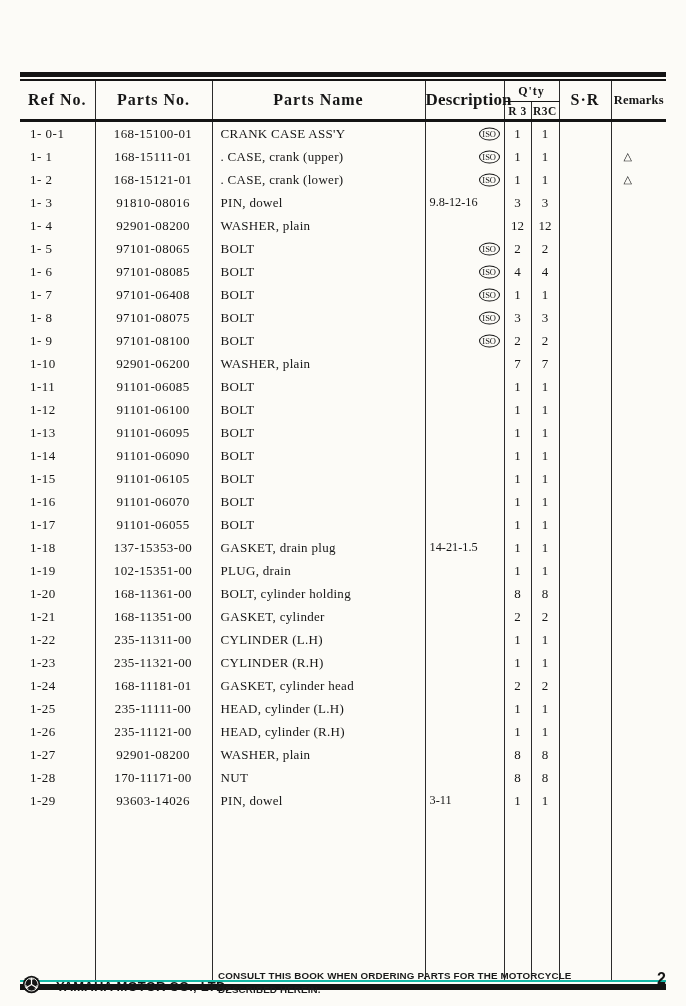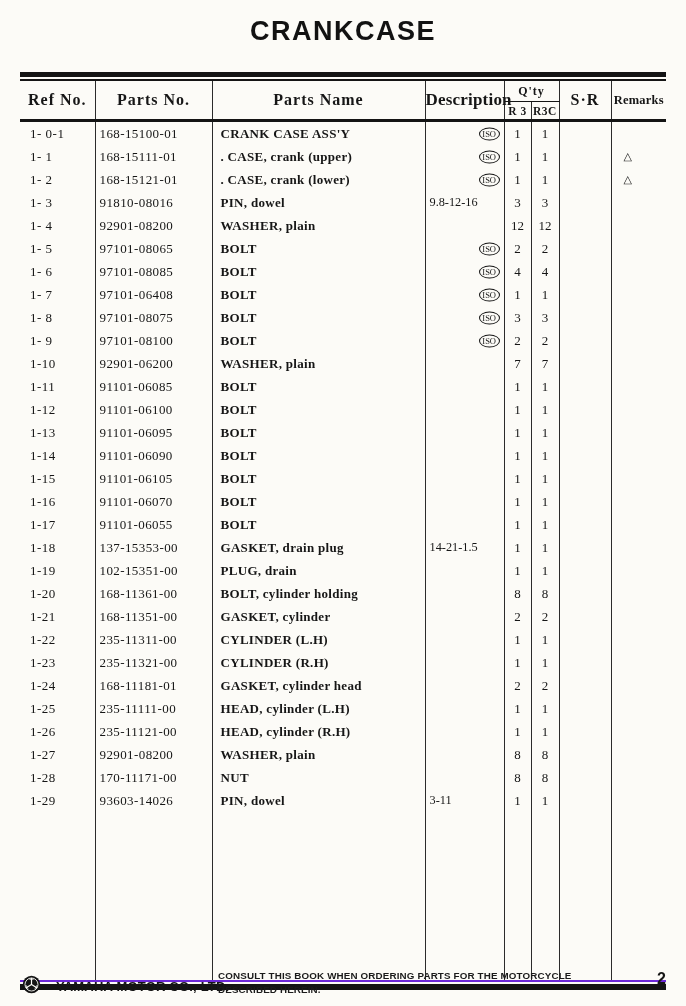--- a/index.html
+++ b/index.html
@@ -9,37 +9,37 @@
     background:#fcfbf7; color:#161616; overflow:hidden;
     font-family:"Liberation Serif", serif;
   }
   .title {
     margin:0; padding-top:16px; text-align:center;
     font-family:"Liberation Sans", sans-serif;
     font-weight:bold; font-size:27px; letter-spacing:1.5px; color:#121212;
   }
   .table-zone { position:absolute; left:20px; top:72px; width:646px; }
   .top-rule { height:2px; border-top:5px solid #141414; border-bottom:2px solid #141414; }
-  table { border-collapse:collapse; width:100%; table-layout:fixed; border-bottom:2px solid #6d28d9; }
+  table { border-collapse:collapse; width:100%; table-layout:fixed; border-bottom:2px solid #14b8a6; }
   col.c1{width:75px;} col.c2{width:117px;} col.c3{width:213px;} col.c4{width:79px;}
   col.c5{width:27px;} col.c6{width:28px;} col.c7{width:52px;} col.c8{width:55px;}
   thead th { font-weight:bold; padding:0; vertical-align:middle; }
   thead tr.h1 th { height:20px; }
   thead tr.h2 th { height:17px;margin-top:16px; }
   thead { border-bottom:3px solid #141414; }
   th.main { font-size:16px; letter-spacing:1px; }
   th.desc-h { font-size:17px; letter-spacing:0.2px; }
   th.rem-h { font-size:12.5px; letter-spacing:0.2px; }
   th.qty-h { font-size:12px; border-bottom:1.5px solid #141414; letter-spacing:1px; }
   th.sub { font-size:11.5px; letter-spacing:0.5px; }
   .bl { border-left:1.3px solid #2b2b2b; }
   tbody td { height:23px; font-size:13px; padding:0 5px; vertical-align:middle; white-space:nowrap; overflow:hidden; }
   td.c-ref { padding-left:10px; letter-spacing:0.5px; }
-  td.c-pno { padding-left:4px; letter-spacing:0.4px; }
-  td.c-pname { padding-left:8px; letter-spacing:0.3px;font-weight:bold; }
+  td.c-pno { padding-left:4px; letter-spacing:0.4px;text-align:center; }
+  td.c-pname { padding-left:8px; letter-spacing:0.3px; }
   td.c-desc { position:relative; font-size:12.3px; padding-left:4px; }
   td.c-desc .iso-badge { position:absolute; right:4px; top:50%; transform:translateY(-50%); }
   td.c-qty { text-align:center; padding:0 1px; }
   td.c-rem { padding-left:12px; font-size:11px; }
   tr.filler td { height:168px; }
   .iso-badge {
     display:inline-block; border:1.5px solid #141414; border-radius:50%;
     padding:0 2.5px; font-weight:normal; font-size:8.5px; line-height:11px;
     font-family:"Liberation Serif", serif; letter-spacing:0;
   }
@@ -60,21 +60,20 @@
   .pageno {
     width:34px; text-align:right; padding-top:4px;
     font-family:"Liberation Sans", sans-serif; font-weight:bold; font-size:16px;
   }
 </style>
 </head>
 <body>
 
 <div class="page">
 
-  <h1 class="title">CRANKCASE</h1>
 
   <div class="table-zone">
     <div class="top-rule"></div>
     <table>
       <colgroup>
         <col class="c1">
           <col class="c2">
           <col class="c3">
           <col class="c4">
         <col class="c5">

